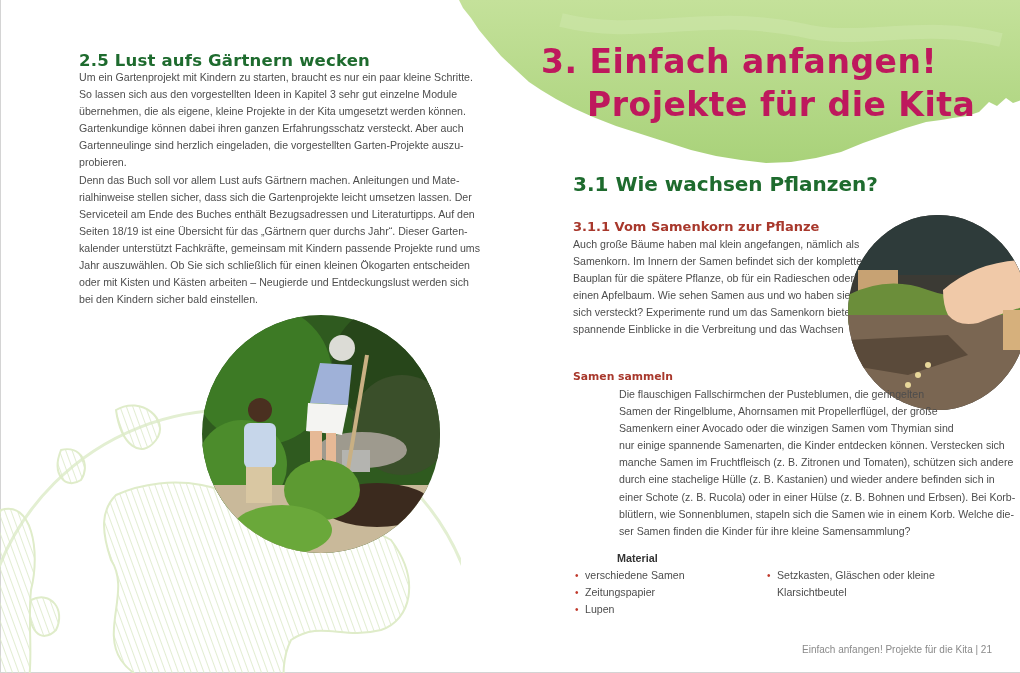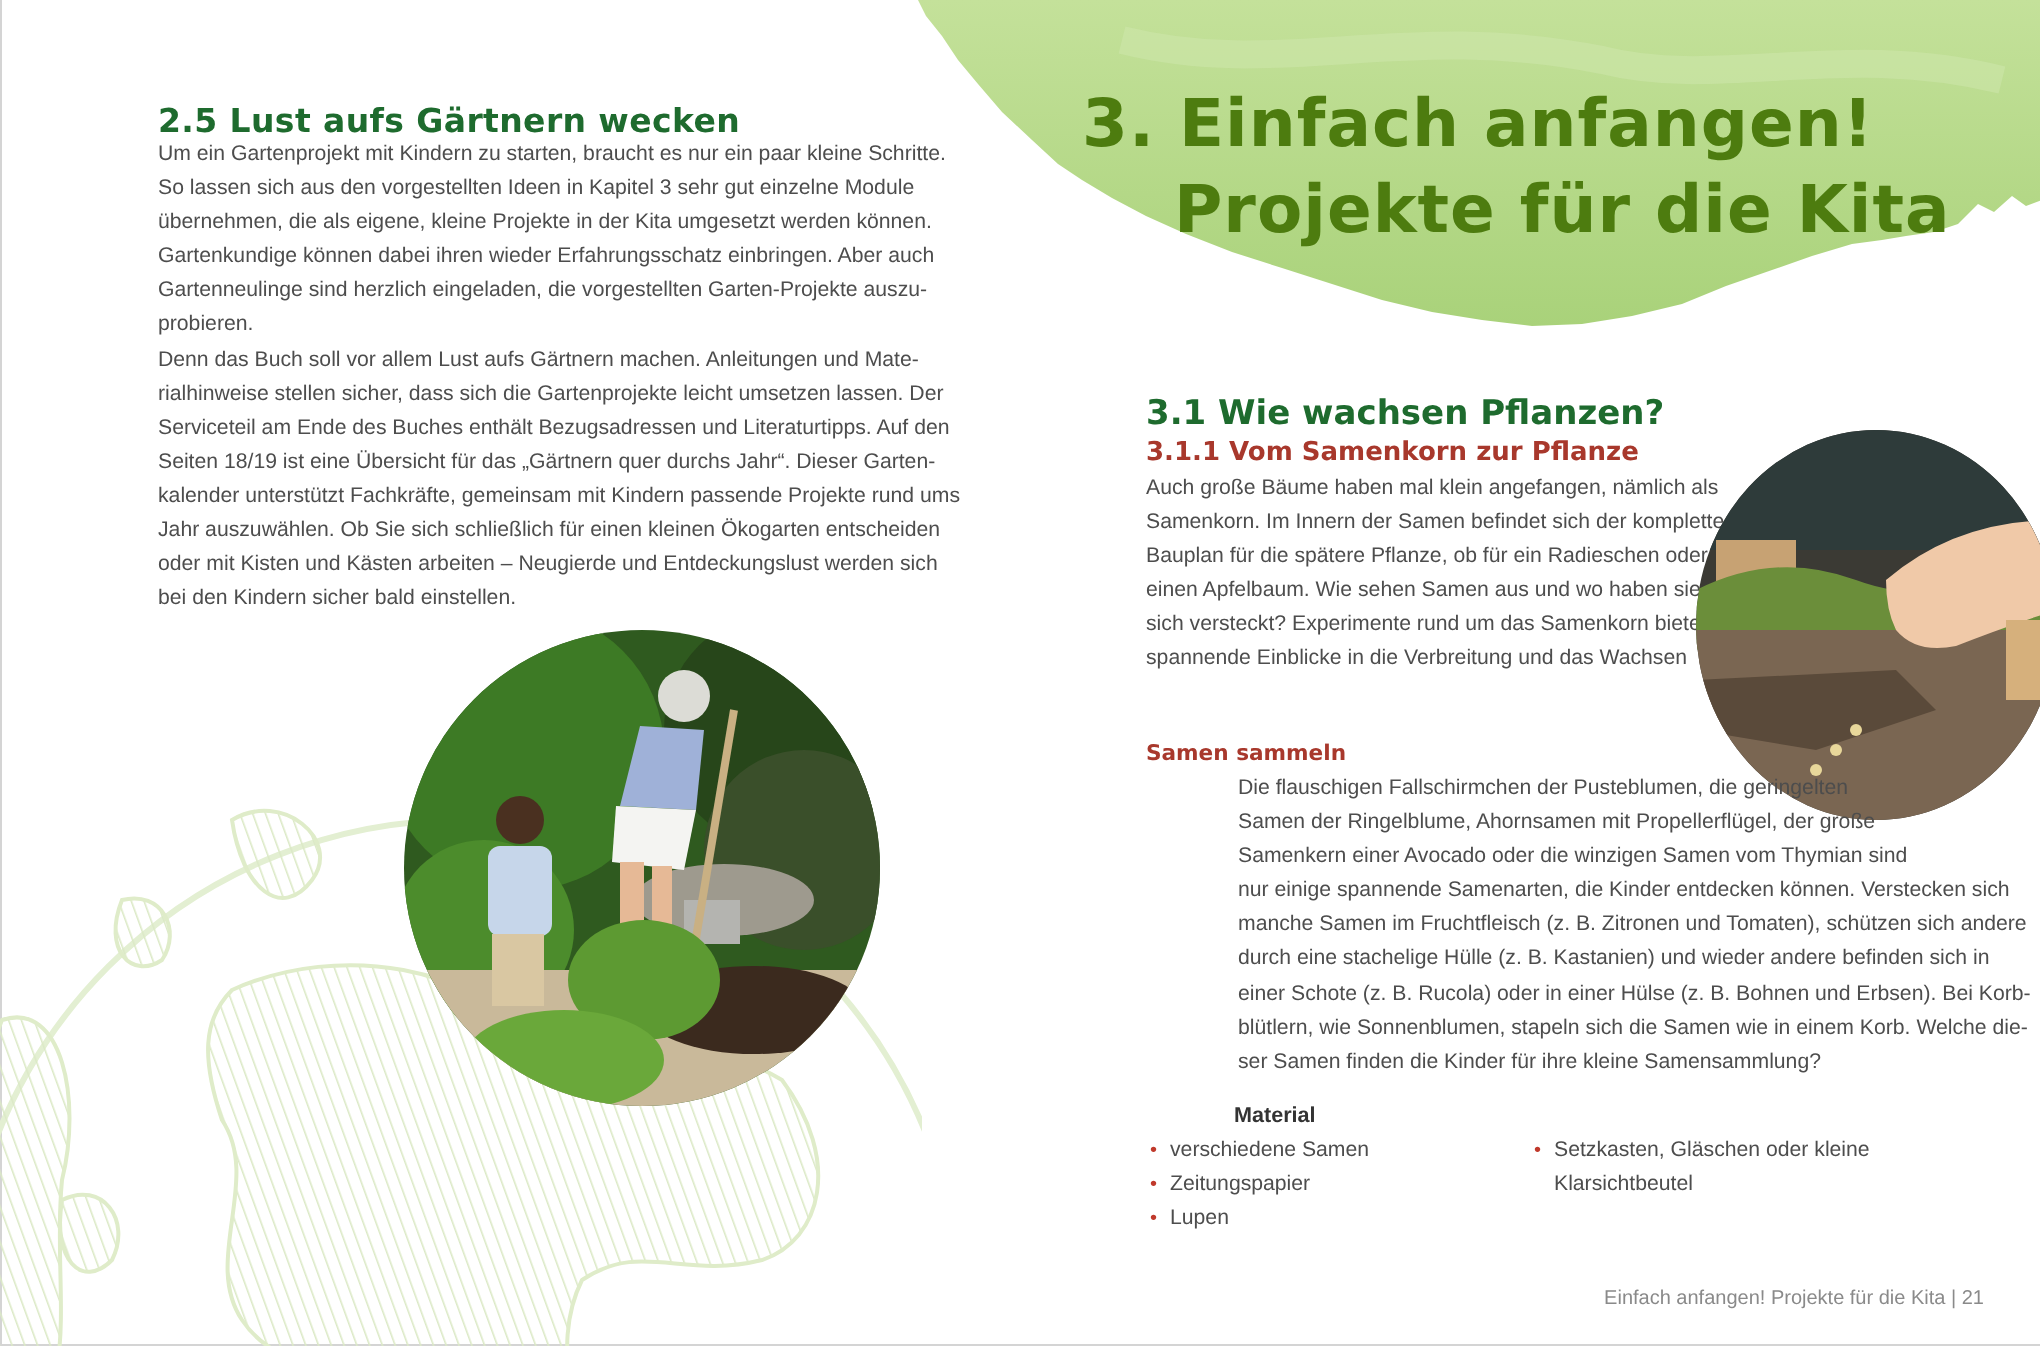--- a/index.html
+++ b/index.html
@@ -22,24 +22,24 @@
     .sec25-title { position: absolute; left: 78px; top: 51px; font-size: 16.5px; letter-spacing: 0.2px; }
     .body-text { font-family: "Liberation Sans", sans-serif; font-size: 10.6px; line-height: 17.1px; color: #4d4d4d; text-align: justify; }
     .sec25-body { position: absolute; left: 78px; top: 69px; width: 374px; }
     .sec25-body p { text-align: justify; }
     .sec25-body p span.ln { display: block; text-align: justify; text-align-last: justify; white-space: nowrap; }
     .sec25-body p span.ln.last { text-align-last: left; }
 
     .photo-left { position: absolute; left: 201px; top: 315px; width: 238px; height: 238px; border-radius: 50%; overflow: hidden; }
     .photo-right { position: absolute; left: 847px; top: 215px; width: 180px; height: 195px; border-radius: 50%; overflow: hidden; }
 
-    .chapter-title { position: absolute; left: 540px; top: 40px; font-size: 33px; line-height: 43px; font-weight: bold; color: #4d7c0f; font-family: "DejaVu Sans", sans-serif; letter-spacing: 0.5px; }
+    .chapter-title { position: absolute; left: 540px; top: 40px; font-size: 33px; line-height: 43px; font-weight: bold; color: #be185d; font-family: "DejaVu Sans", sans-serif; letter-spacing: 0.5px; }
     .chapter-title .line2 { display: block; padding-left: 46px; }
 
-    .sec31-title { position: absolute; left: 572px; top: 197px; font-size: 17px; }
+    .sec31-title { position: absolute; left: 572px; top: 172px; font-size: 20px; }
     .sec311-title { position: absolute; left: 572px; top: 219px; font-size: 13px; }
 
     .sec311-body { position: absolute; left: 572px; top: 236px; width: 290px; }
     .lines span.ln { display: block; white-space: nowrap; text-align: left; }
 
     .samen-title { position: absolute; left: 572px; top: 370px; font-size: 10.8px; font-weight: bold; color: #a8382c; font-family: "DejaVu Sans", sans-serif; }
     .samen-body { position: absolute; left: 572px; top: 386px; width: 372px; margin-left: 46px; }
     .samen-body span.ln.j { text-align: justify; text-align-last: justify; }
 
     .material-title { position: absolute; left: 572px; top: 552px; font-size: 10.8px; font-weight: bold; color: #333; font-family: "Liberation Sans", sans-serif; padding-left: 44px; }
@@ -83,21 +83,21 @@
     <path d="M560 20 C640 40 700 10 800 30 C860 45 920 20 1000 40" stroke="#cfe7ad" stroke-width="14" fill="none" opacity="0.5"></path>
   </svg>
 
   <div class="left-page">
     <h2 class="h2-green sec25-title">2.5 Lust aufs Gärtnern wecken</h2>
     <div class="body-text sec25-body">
       <p>
         <span class="ln">Um ein Gartenprojekt mit Kindern zu starten, braucht es nur ein paar kleine Schritte.</span>
         <span class="ln">So lassen sich aus den vorgestellten Ideen in Kapitel 3 sehr gut einzelne Module</span>
         <span class="ln">übernehmen, die als eigene, kleine Projekte in der Kita umgesetzt werden können.</span>
-        <span class="ln">Gartenkundige können dabei ihren wieder Erfahrungsschatz einbringen. Aber auch</span>
+        <span class="ln">Gartenkundige können dabei ihren ganzen Erfahrungsschatz versteckt. Aber auch</span>
         <span class="ln">Gartenneulinge sind herzlich eingeladen, die vorgestellten Garten-Projekte auszu-</span>
         <span class="ln last">probieren.</span>
       </p>
       <p>
         <span class="ln">Denn das Buch soll vor allem Lust aufs Gärtnern machen. Anleitungen und Mate-</span>
         <span class="ln">rialhinweise stellen sicher, dass sich die Gartenprojekte leicht umsetzen lassen. Der</span>
         <span class="ln">Serviceteil am Ende des Buches enthält Bezugsadressen und Literaturtipps. Auf den</span>
         <span class="ln">Seiten 18/19 ist eine Übersicht für das „Gärtnern quer durchs Jahr“. Dieser Garten-</span>
         <span class="ln">kalender unterstützt Fachkräfte, gemeinsam mit Kindern passende Projekte rund ums</span>
         <span class="ln">Jahr auszuwählen. Ob Sie sich schließlich für einen kleinen Ökogarten entscheiden</span>

